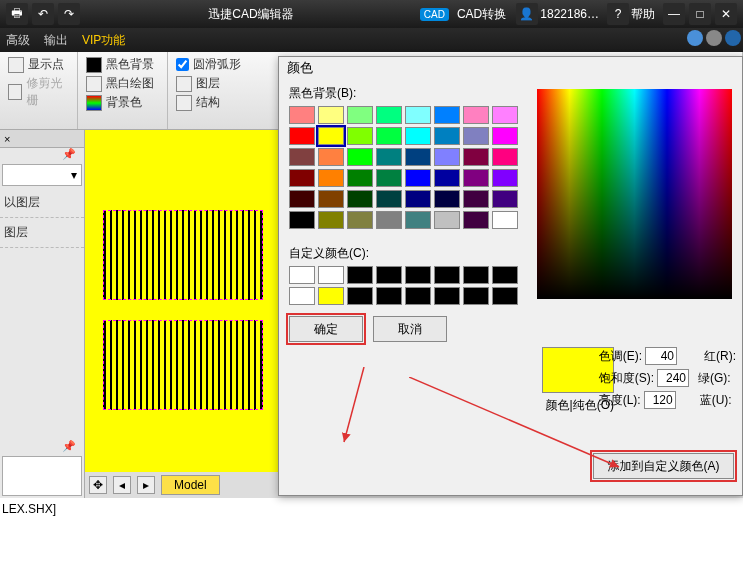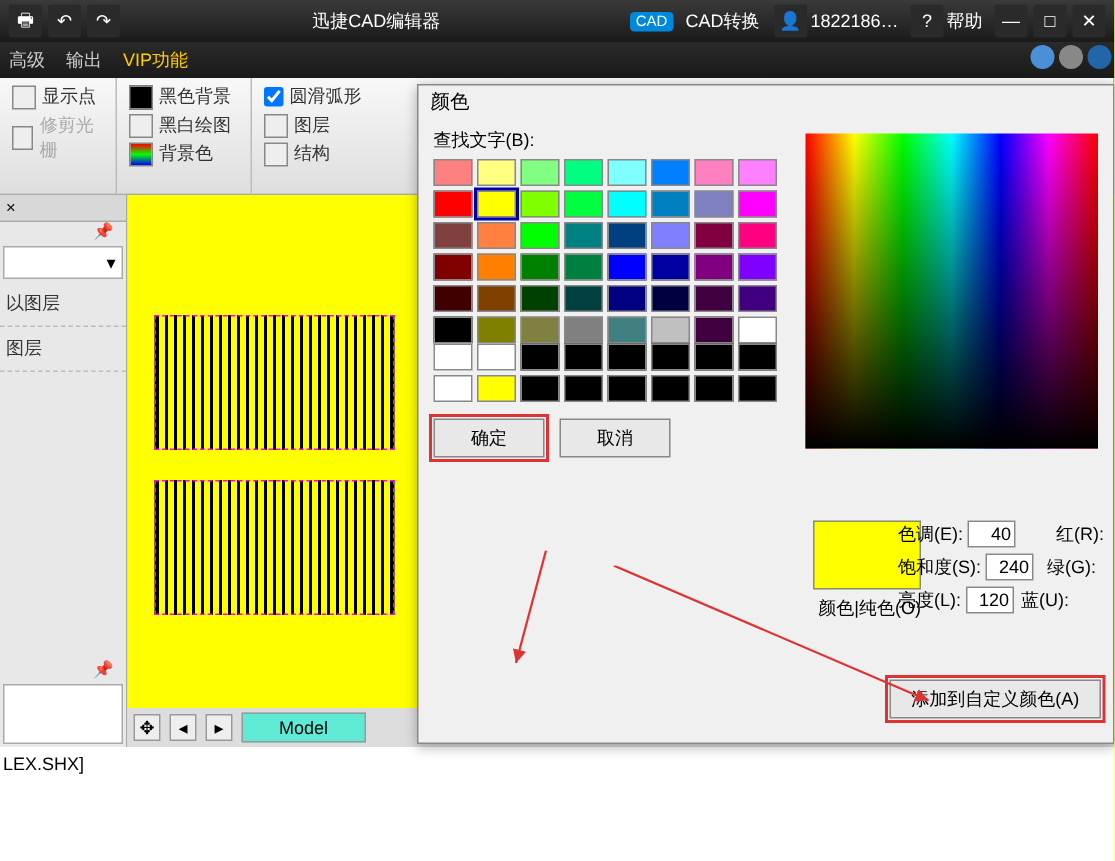--- a/index.html
+++ b/index.html
@@ -21,21 +21,21 @@
 .leftpanel .tabx{height:18px;background:#d8d8d8;border-bottom:1px solid #aaa;display:flex;align-items:center;padding:0 4px;font-size:11px}
 .leftpanel .pin{height:14px;text-align:right;padding-right:8px;color:#666;font-size:11px}
 .leftpanel .dd{height:22px;border:1px solid #aaa;background:#fff;margin:2px;display:flex;align-items:center;justify-content:flex-end;padding-right:4px}
 .leftpanel .item{padding:6px 4px;border-bottom:1px dashed #bbb;color:#333;cursor:pointer}
 .leftpanel .sep{flex:1}
 .leftpanel .wbox{height:40px;border:1px solid #aaa;background:#fff;margin:2px}
 .canvas{flex:1;background:#ffff00;position:relative;overflow:hidden}
 .draw{position:absolute;left:18px;top:80px;width:160px;height:200px}
 .drect{border:1px dashed #ff00ff;position:absolute}
 .modelbar{position:absolute;bottom:0;left:0;right:0;height:26px;background:#ddd;display:flex;align-items:center;gap:6px;padding:0 4px}
-.modelbar .mtab{border:1px solid #999;background:#5eead4;padding:2px 24px}
+.modelbar .mtab{border:1px solid #999;background:#fde047;padding:2px 12px}
 .four-arrow,.nav-btn{width:18px;height:18px;border:1px solid #999;background:#eee;display:inline-flex;align-items:center;justify-content:center}
 .statusfiles{padding:4px 2px;font-size:12px;color:#000}
 .dialog{position:absolute;left:278px;top:56px;width:465px;height:440px;background:#f0f0f0;border:1px solid #888;box-shadow:0 2px 8px rgba(0,0,0,.3)}
 .dialog .dtitle{height:22px;display:flex;align-items:center;padding:0 8px;font-size:13px}
 .dialog .section-label{padding:6px 10px 4px;font-size:12px}
 .swatches{display:grid;grid-template-columns:repeat(8,26px);gap:3px;padding:0 10px}
 .sw{width:26px;height:18px;border:1px solid #888;cursor:pointer}
 .sw.sel{outline:2px solid #00a;outline-offset:0}
 .custrow{display:grid;grid-template-columns:repeat(8,26px);gap:3px;padding:0 10px;margin-bottom:3px}
 .definebtn{margin:6px 10px;height:24px;border:1px solid #bbb;background:#e8e8e8;color:#999;text-align:center;line-height:24px;width:218px}
@@ -155,21 +155,21 @@
     </div>
   </div>
 </div>
 
 <div class="statusfiles">
   <div>LEX.SHX]</div>
 </div>
 
 <div class="dialog">
   <div class="dtitle">颜色</div>
-  <div class="section-label">查找文字(B):</div>
+  <div class="section-label">黑色背景(B):</div>
   <div class="swatches" id="basic-sw">
       <div class="sw" style="background: rgb(255, 128, 128);"></div>
       <div class="sw" style="background: rgb(255, 255, 128);"></div>
       <div class="sw" style="background: rgb(128, 255, 128);"></div>
       <div class="sw" style="background: rgb(0, 255, 128);"></div>
       <div class="sw" style="background: rgb(128, 255, 255);"></div>
       <div class="sw" style="background: rgb(0, 128, 255);"></div>
       <div class="sw" style="background: rgb(255, 128, 192);"></div>
       <div class="sw" style="background: rgb(255, 128, 255);"></div>
       <div class="sw" style="background: rgb(255, 0, 0);"></div>
@@ -206,20 +206,21 @@
       <div class="sw" style="background: rgb(64, 0, 128);"></div>
       <div class="sw" style="background: rgb(0, 0, 0);"></div>
       <div class="sw" style="background: rgb(128, 128, 0);"></div>
       <div class="sw" style="background: rgb(128, 128, 64);"></div>
       <div class="sw" style="background: rgb(128, 128, 128);"></div>
       <div class="sw" style="background: rgb(64, 128, 128);"></div>
       <div class="sw" style="background: rgb(192, 192, 192);"></div>
       <div class="sw" style="background: rgb(64, 0, 64);"></div>
       <div class="sw" style="background: rgb(255, 255, 255);"></div>
     </div>
+  <div class="section-label" style="margin-top:10px">自定义颜色(C):</div>
   <div class="custrow" id="cust-r1">
       <div class="sw" style="background: rgb(255, 255, 255);"></div>
       <div class="sw" style="background: rgb(255, 255, 255);"></div>
       <div class="sw" style="background: rgb(0, 0, 0);"></div>
       <div class="sw" style="background: rgb(0, 0, 0);"></div>
       <div class="sw" style="background: rgb(0, 0, 0);"></div>
       <div class="sw" style="background: rgb(0, 0, 0);"></div>
       <div class="sw" style="background: rgb(0, 0, 0);"></div>
       <div class="sw" style="background: rgb(0, 0, 0);"></div>
     </div>
@@ -249,21 +250,21 @@
         <span style="margin-left:24px">红(R):</span>
       </div>
     <div class="frow">
         <span>饱和度(S):</span>
         <input value="240" style="">
         <span style="margin-left:6px">绿(G):</span>
       </div>
     <div class="frow">
         <span>亮度(L):</span>
         <input value="120" style="">
-        <span style="margin-left:2px">蓝(U):</span>
+        <span style="margin-left:21px">蓝(U):</span>
       </div>
   </div>
 
   <button class="addbtn">添加到自定义颜色(A)</button>
 
   <svg class="redarrow" style="left:60px;top:310px" width="30" height="80">
       <defs>
         <marker id="ah1" markerWidth="8" markerHeight="8" refX="6" refY="3" orient="auto">
           <path d="M0,0 L6,3 L0,6 Z" fill="#d33"></path>
         </marker>

